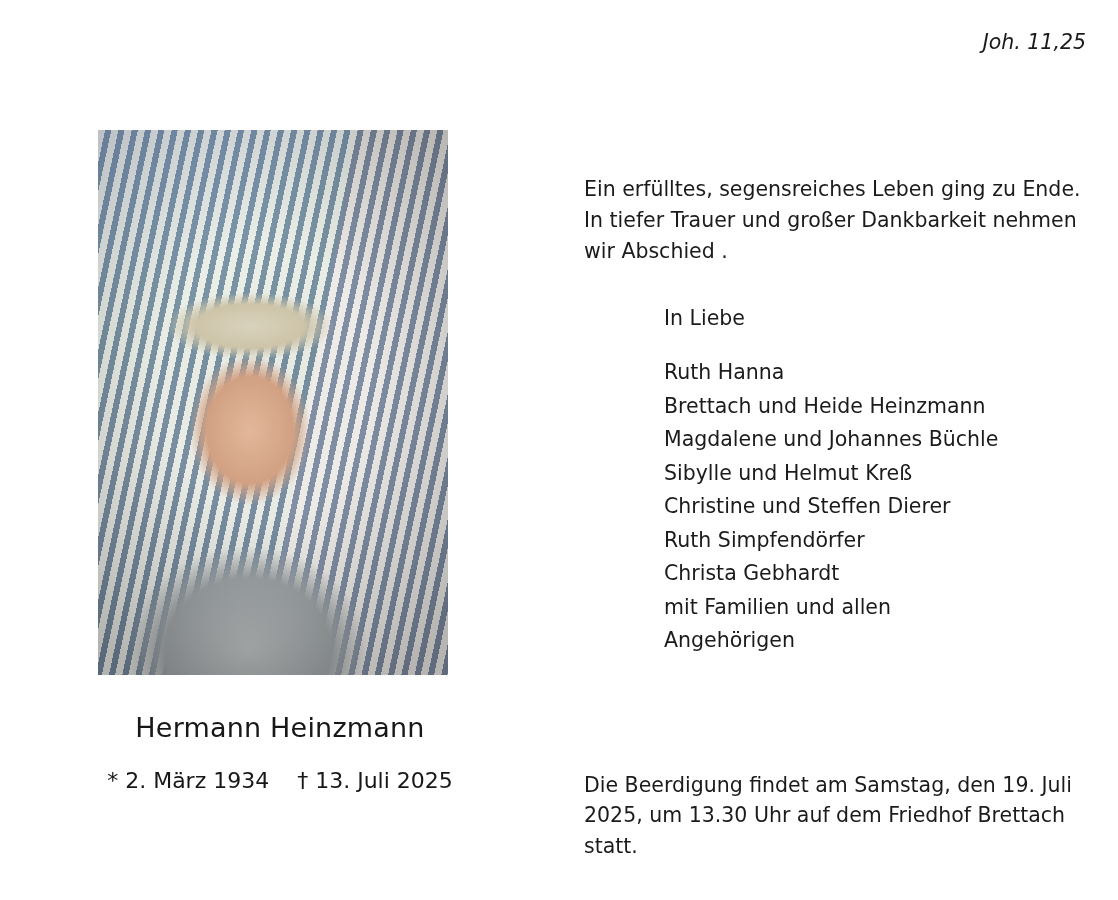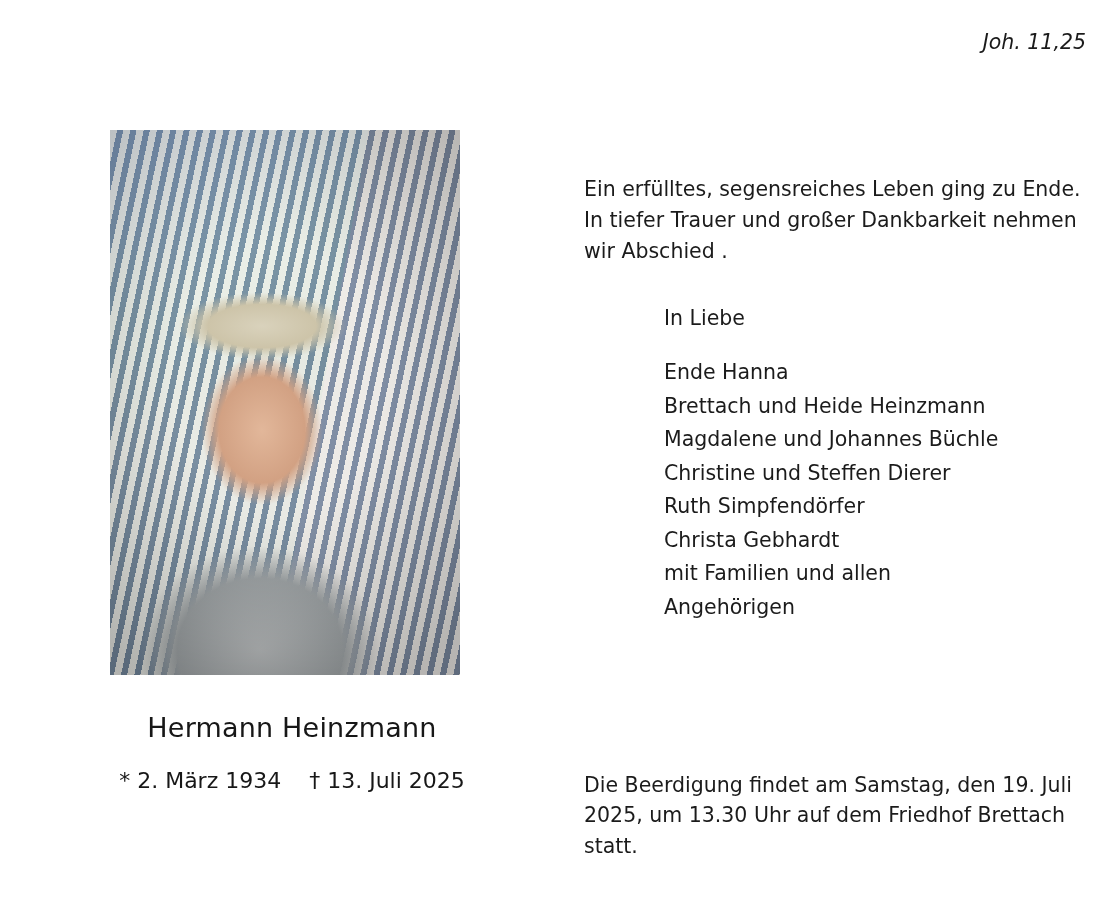--- a/index.html
+++ b/index.html
@@ -16,21 +16,21 @@
   }
   .page {
     position: relative;
     width: 1118px;
     height: 900px;
   }
 
   
   .left-col {
     position: absolute;
-    left: 12px;
+    left: 0;
     top: 0;
     width: 560px;
     height: 644px;
   }
   .portrait-frame {
     position: absolute;
     left: 98px;
     top: 130px;
     width: 350px;
     height: 545px;
@@ -174,23 +174,24 @@
 
     <div class="scripture">
       <span class="ref">Joh. 11,25</span>
     </div>
 
     <div class="intro">Ein erfülltes, segensreiches Leben ging zu Ende. In tiefer Trauer und großer Dankbarkeit nehmen wir Abschied .</div>
 
     <div class="in-liebe">In Liebe</div>
 
     <div class="mourners">
-      <div>Ende Hanna</div>
+      <div>Ruth Hanna</div>
       <div>Brettach und Heide Heinzmann</div>
       <div>Magdalene und Johannes Büchle</div>
+      <div>Sibylle und Helmut Kreß</div>
       <div>Christine und Steffen Dierer</div>
       <div>Ruth Simpfendörfer</div>
       <div>Christa Gebhardt</div>
       <div>mit Familien und allen</div>
       <div>Angehörigen</div>
     </div>
 
     <div class="funeral">Die Beerdigung findet am Samstag, den 19. Juli 2025, um 13.30 Uhr auf dem Friedhof Brettach statt.</div>
 
   </div>

